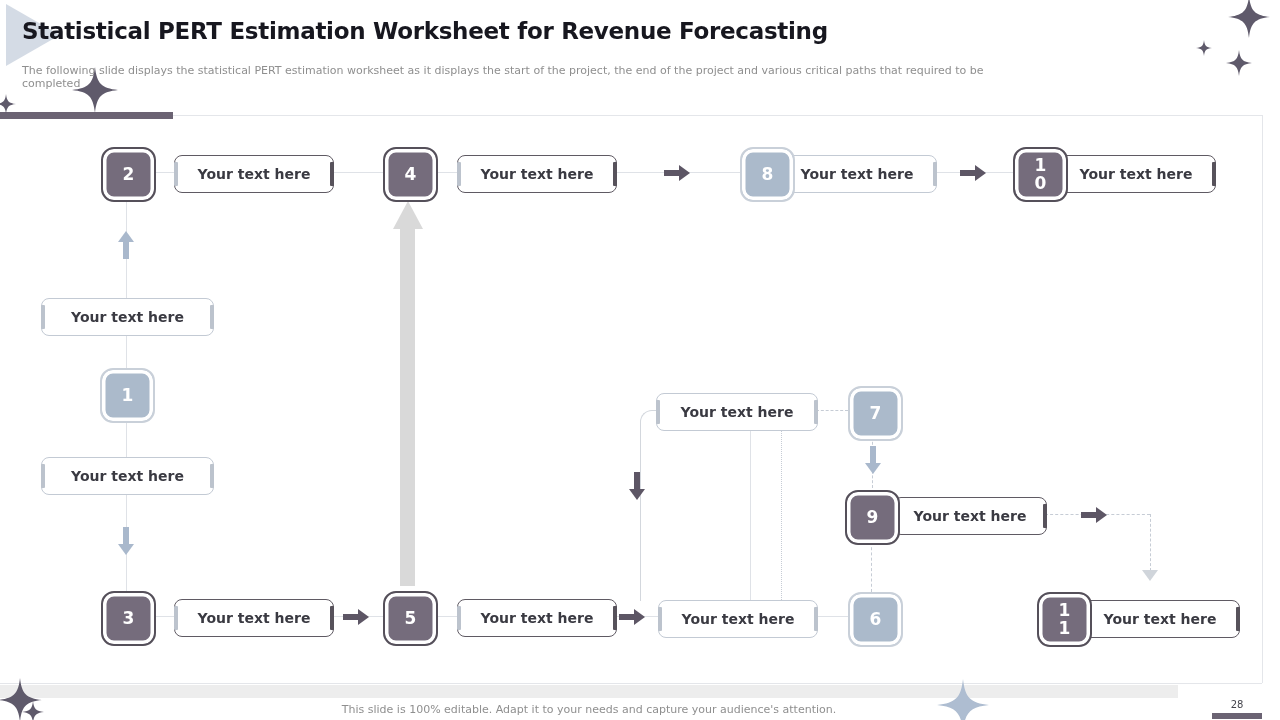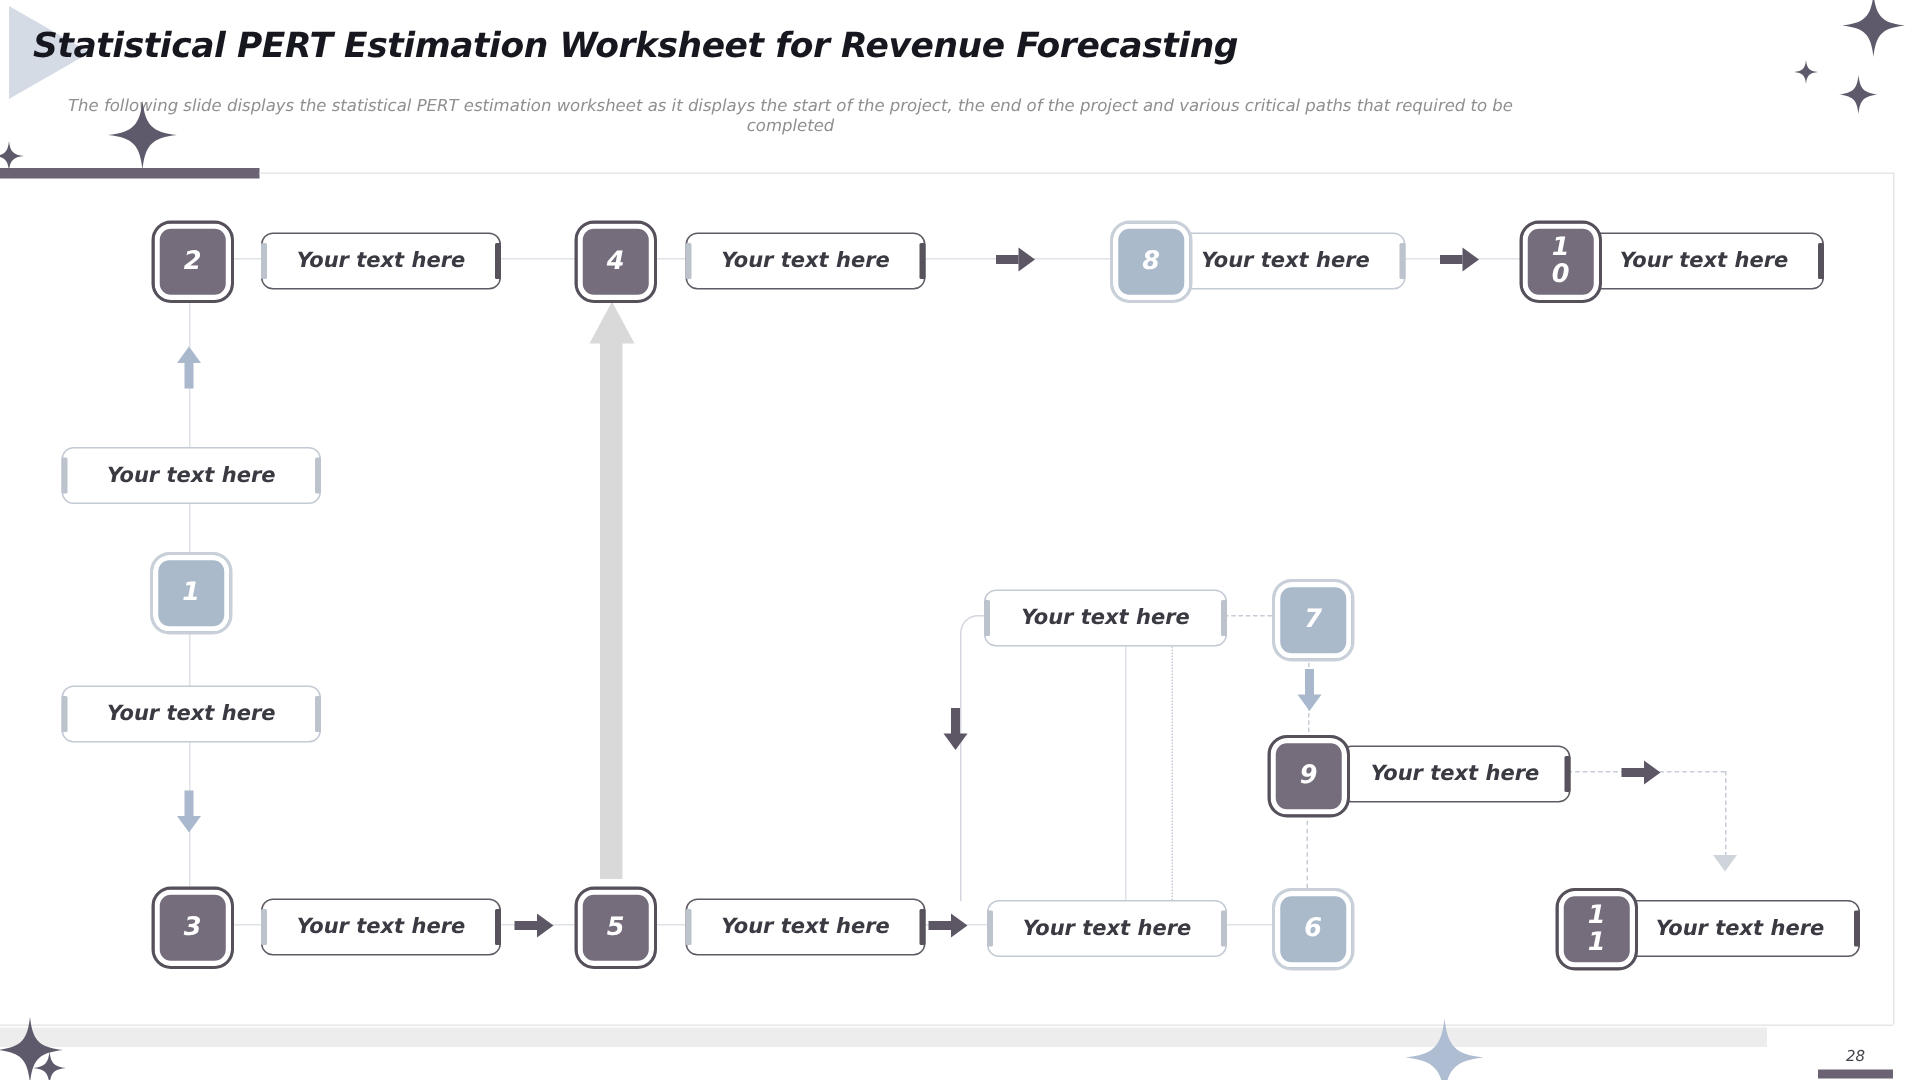--- a/index.html
+++ b/index.html
@@ -1,23 +1,23 @@
 <!DOCTYPE html>
 <html style="--node-dark: #756c7c; --node-dark-border: #55505a; --node-light: #abbacb; --node-light-border: #c9d0d9; --arrow-dark: #5d5665; --arrow-blue: #a9b8cc; --arrow-gray: #d9d9d9; --accent-bar: #6b6373; --line: #dfe2e7; --dash: #c6ccd5; --title-text: #17171f; --muted-text: #8f8f8f; --box-text: #3a3a42;"><head>
 <meta charset="utf-8">
 <style>
   html,body{margin:0;padding:0;background:#fff;}
   #slide{position:relative;width:1280px;height:720px;background:#fff;overflow:hidden;
-         font-family:"DejaVu Sans","Liberation Sans",sans-serif;font-style:italic;}
+         font-family:"DejaVu Sans","Liberation Sans",sans-serif;}
   .abs{position:absolute;}
 
   
   .title{left:22px;top:18px;width:1000px;font-size:23px;font-weight:bold;
          color:var(--title-text,#17171f);letter-spacing:-0.3px;}
-  .subtitle{left:22px;top:64px;width:1010px;font-size:11px;color:var(--muted-text,#8f8f8f);text-align:center;}
+  .subtitle{left:22px;top:64px;width:1010px;font-size:11px;color:var(--muted-text,#8f8f8f);}
   .accent-bar{left:0;top:112px;width:173px;height:7px;background:var(--accent-bar,#6b6373);}
   .tri{left:6px;top:4px;}
 
   
   .frame-top{left:173px;top:115px;width:1089px;height:0;border-top:1px solid #e4e6ea;}
   .frame-right{left:1262px;top:115px;width:0;height:568px;border-left:1px solid #e4e6ea;}
   .frame-bottom{left:0;top:683px;width:1262px;height:0;border-top:1px solid #e4e6ea;}
 
   
   .hline{height:1px;background:var(--line,#dfe2e7);z-index:0;}
@@ -214,20 +214,21 @@
     </div>
   <div class="abs node dark" style="left:845px;top:490px">
       <span>9</span>
     </div>
   <div class="abs node dark" style="left:1037px;top:592px">
       <span>1
 1</span>
     </div>
 
   <div class="abs footer-strip"></div>
+  <div class="abs footer-note">This slide is 100% editable. Adapt it to your needs and capture your audience's attention.</div>
   <div class="abs page-num">28</div>
   <div class="abs page-bar"></div>
 
   <span class="abs spark" style="left:-2px;top:678px">
       <svg width="44" height="44" viewBox="0 0 100 100">
         <path d="M50 0 C54 36 64 46 100 50 C64 54 54 64 50 100 C46 64 36 54 0 50 C36 46 46 36 50 0 Z" fill="currentColor"></path>
       </svg>
     </span>
   <span class="abs spark" style="left:22px;top:701px">
       <svg width="22" height="22" viewBox="0 0 100 100">

